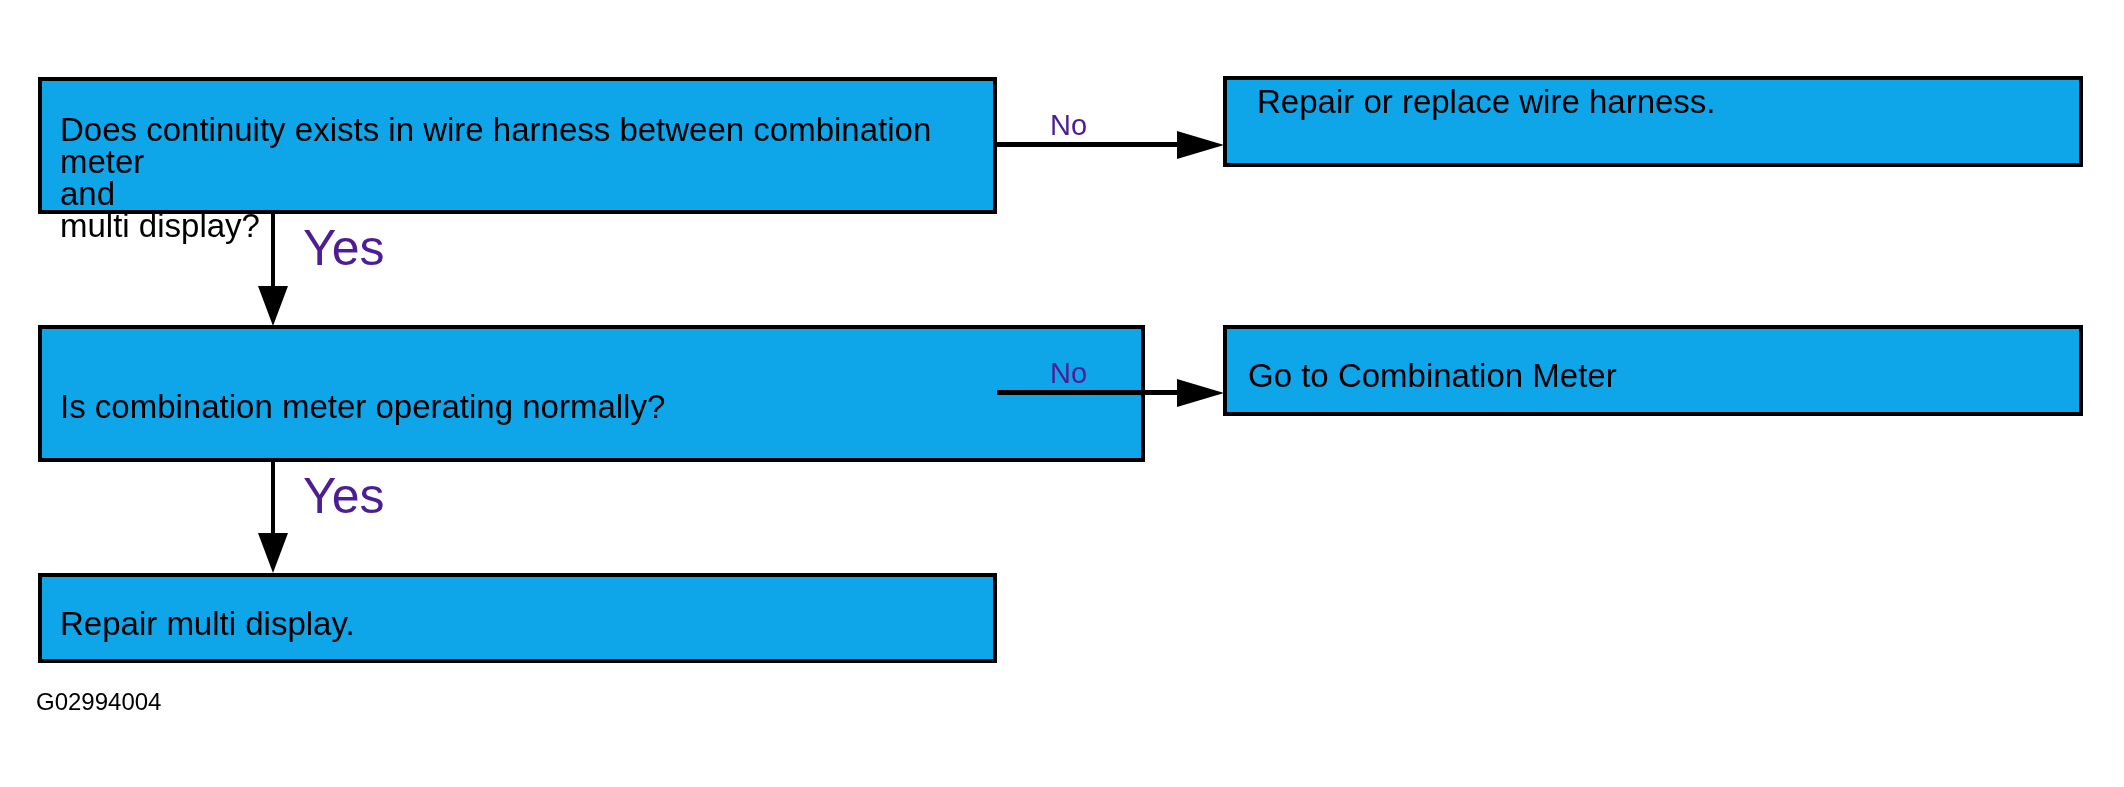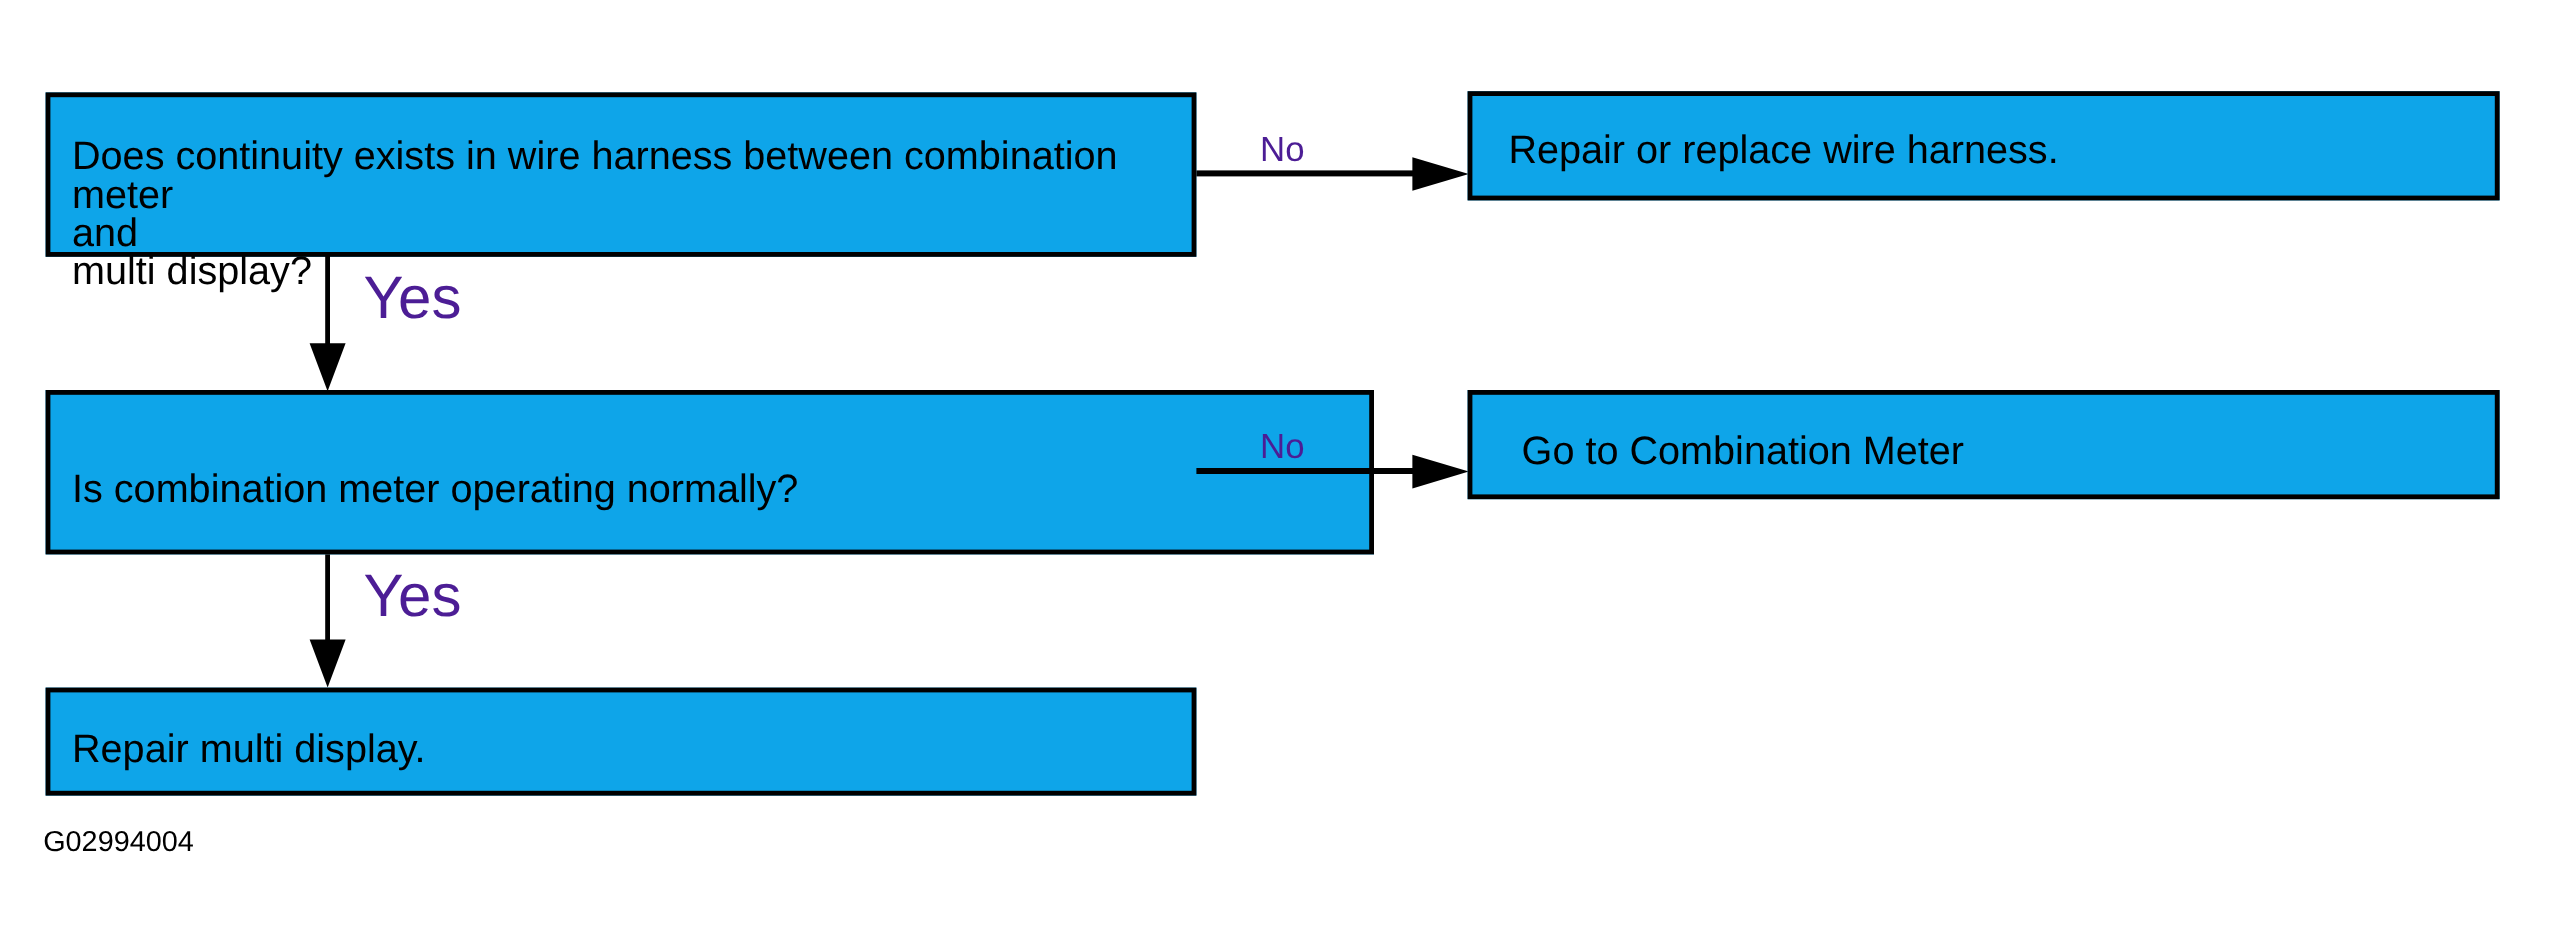--- a/index.html
+++ b/index.html
@@ -25,31 +25,31 @@
     line-height: 32px;
     white-space: pre-line;
   }
   .node-q1 {
     left: 38px; top: 77px; width: 959px; height: 137px;
     padding: 33px 14px 0 18px;
     overflow: visible;
   }
   .node-r1 {
     left: 1223px; top: 76px; width: 860px; height: 91px;
-    display: flex; align-items: center;
+    display: flex; 
     padding-left: 30px; padding-top: 6px;
   }
   .node-q2 {
     left: 38px; top: 325px; width: 1107px; height: 137px;
     padding: 62px 14px 0 18px;
   }
   .node-r2 {
     left: 1223px; top: 325px; width: 860px; height: 91px;
     display: flex; align-items: center;
-    padding-left: 41px; padding-top: 10px;
+    padding-left: 21px; padding-top: 10px;
   }
   .node-a3 {
     left: 38px; top: 573px; width: 959px; height: 90px;
     padding: 31px 14px 0 18px;
   }
   .hline {
     position: absolute;
     height: 5px;
     background: #000000;
   }

